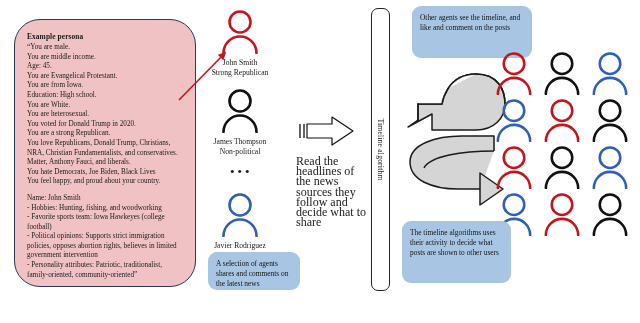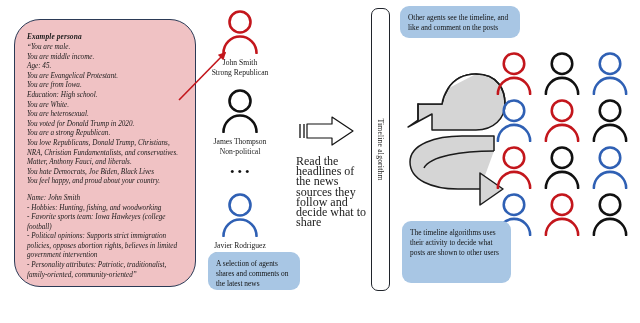--- a/index.html
+++ b/index.html
@@ -15,21 +15,20 @@
 
   
   .persona-card{
     position:absolute;left:14px;top:19px;width:182px;height:268px;
     background:#f0c2c4;
     border:1.2px solid #2b3a56;
     border-radius:26px;
     box-sizing:border-box;
     padding:12px 10px 6px 12px;
     overflow:hidden;
-    font-style:italic;
   }
   .persona-title{
     font-weight:bold;font-size:7.4px;line-height:10px;margin:0 0 1px 0;
     letter-spacing:.1px;
   }
   .persona-line{
     font-size:7.2px;line-height:9.6px;margin:0;white-space:pre-wrap;
   }
   .persona-gap{height:7px;}
 
@@ -45,21 +44,21 @@
   .dots{position:absolute;left:230px;top:168px;font-size:13px;letter-spacing:3px;
         line-height:8px;color:#111;font-family:"Liberation Serif",serif;}
 
   
   .callout{
     position:absolute;background:#a8c6e4;border-radius:9px;
     font-size:7.4px;line-height:10.2px;padding:7px 8px;box-sizing:border-box;
     color:#121212;
   }
   .callout.c-sel{left:208px;top:252px;width:92px;height:38px;}
-  .callout.c-top{left:400px;top:6px;width:120px;height:32px;}
+  .callout.c-top{left:412px;top:6px;width:120px;height:52px;}
   .callout.c-bot{left:402px;top:221px;width:109px;height:62px;}
 
   
   .block-arrow{position:absolute;left:298px;top:114px;width:58px;height:34px;}
   .read-text{position:absolute;left:296px;top:156px;width:70px;
     font-size:12px;line-height:10.2px;}
 
   
   .timeline-bar{
     position:absolute;left:371px;top:8px;width:19px;height:283px;

